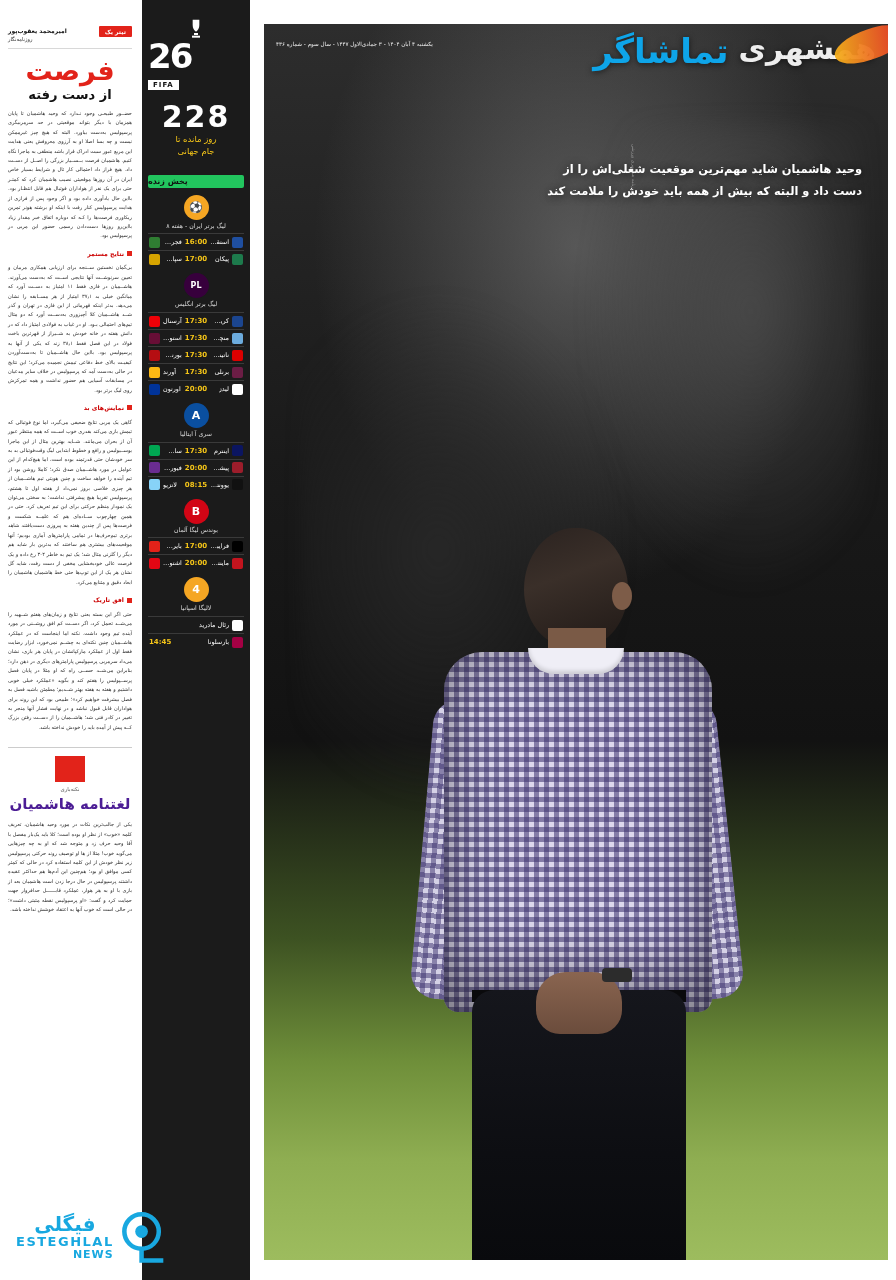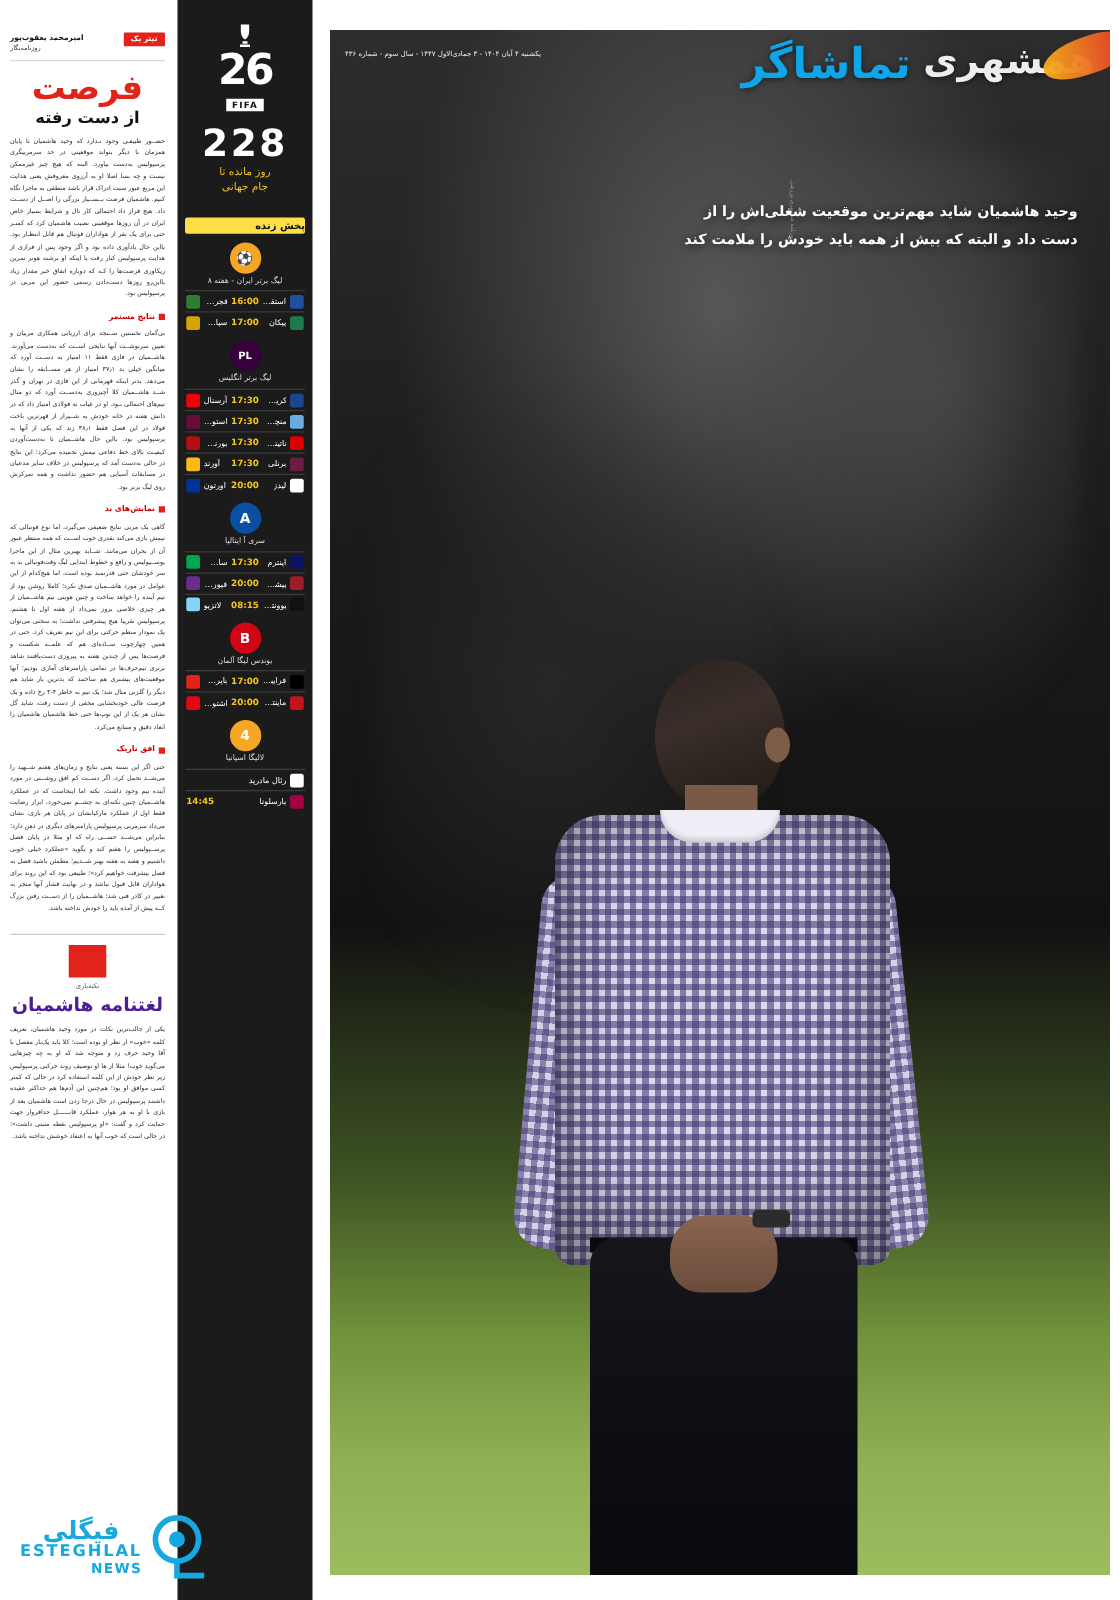--- a/index.html
+++ b/index.html
@@ -121,21 +121,21 @@
   
   .col-strip {
     width: 108px;
     background: #1b1b1b;
     color: #fff;
     position: relative;
     padding: 18px 6px 10px;
     direction: rtl;
   }
   .wc-logo {
-    text-align: center;
+    text-align: left;
     margin-bottom: 6px;
   }
   .wc-26 {
     font-size: 34px;
     font-weight: bold;
     letter-spacing: -2px;
     line-height: 0.85;
     color: #fff;
     position: relative;
     display: inline-block;
@@ -165,22 +165,22 @@
   }
   .countdown-sub {
     text-align: center;
     font-size: 8.5px;
     font-weight: normal;
     color: #f5c518;
     line-height: 1.4;
     margin-bottom: 17px;
   }
   .strip-head {
-    text-align: right;
-    background: #fde047;
+    text-align: left;
+    background: #22c55e;
     color: #111;
     font-size: 8px;
     font-weight: bold;
     padding: 2px 0;
     border-radius: 2px;
     margin-bottom: 7px;
   }
   .league-block { margin-bottom: 6px; }
   .league-badge {
     display: flex;

